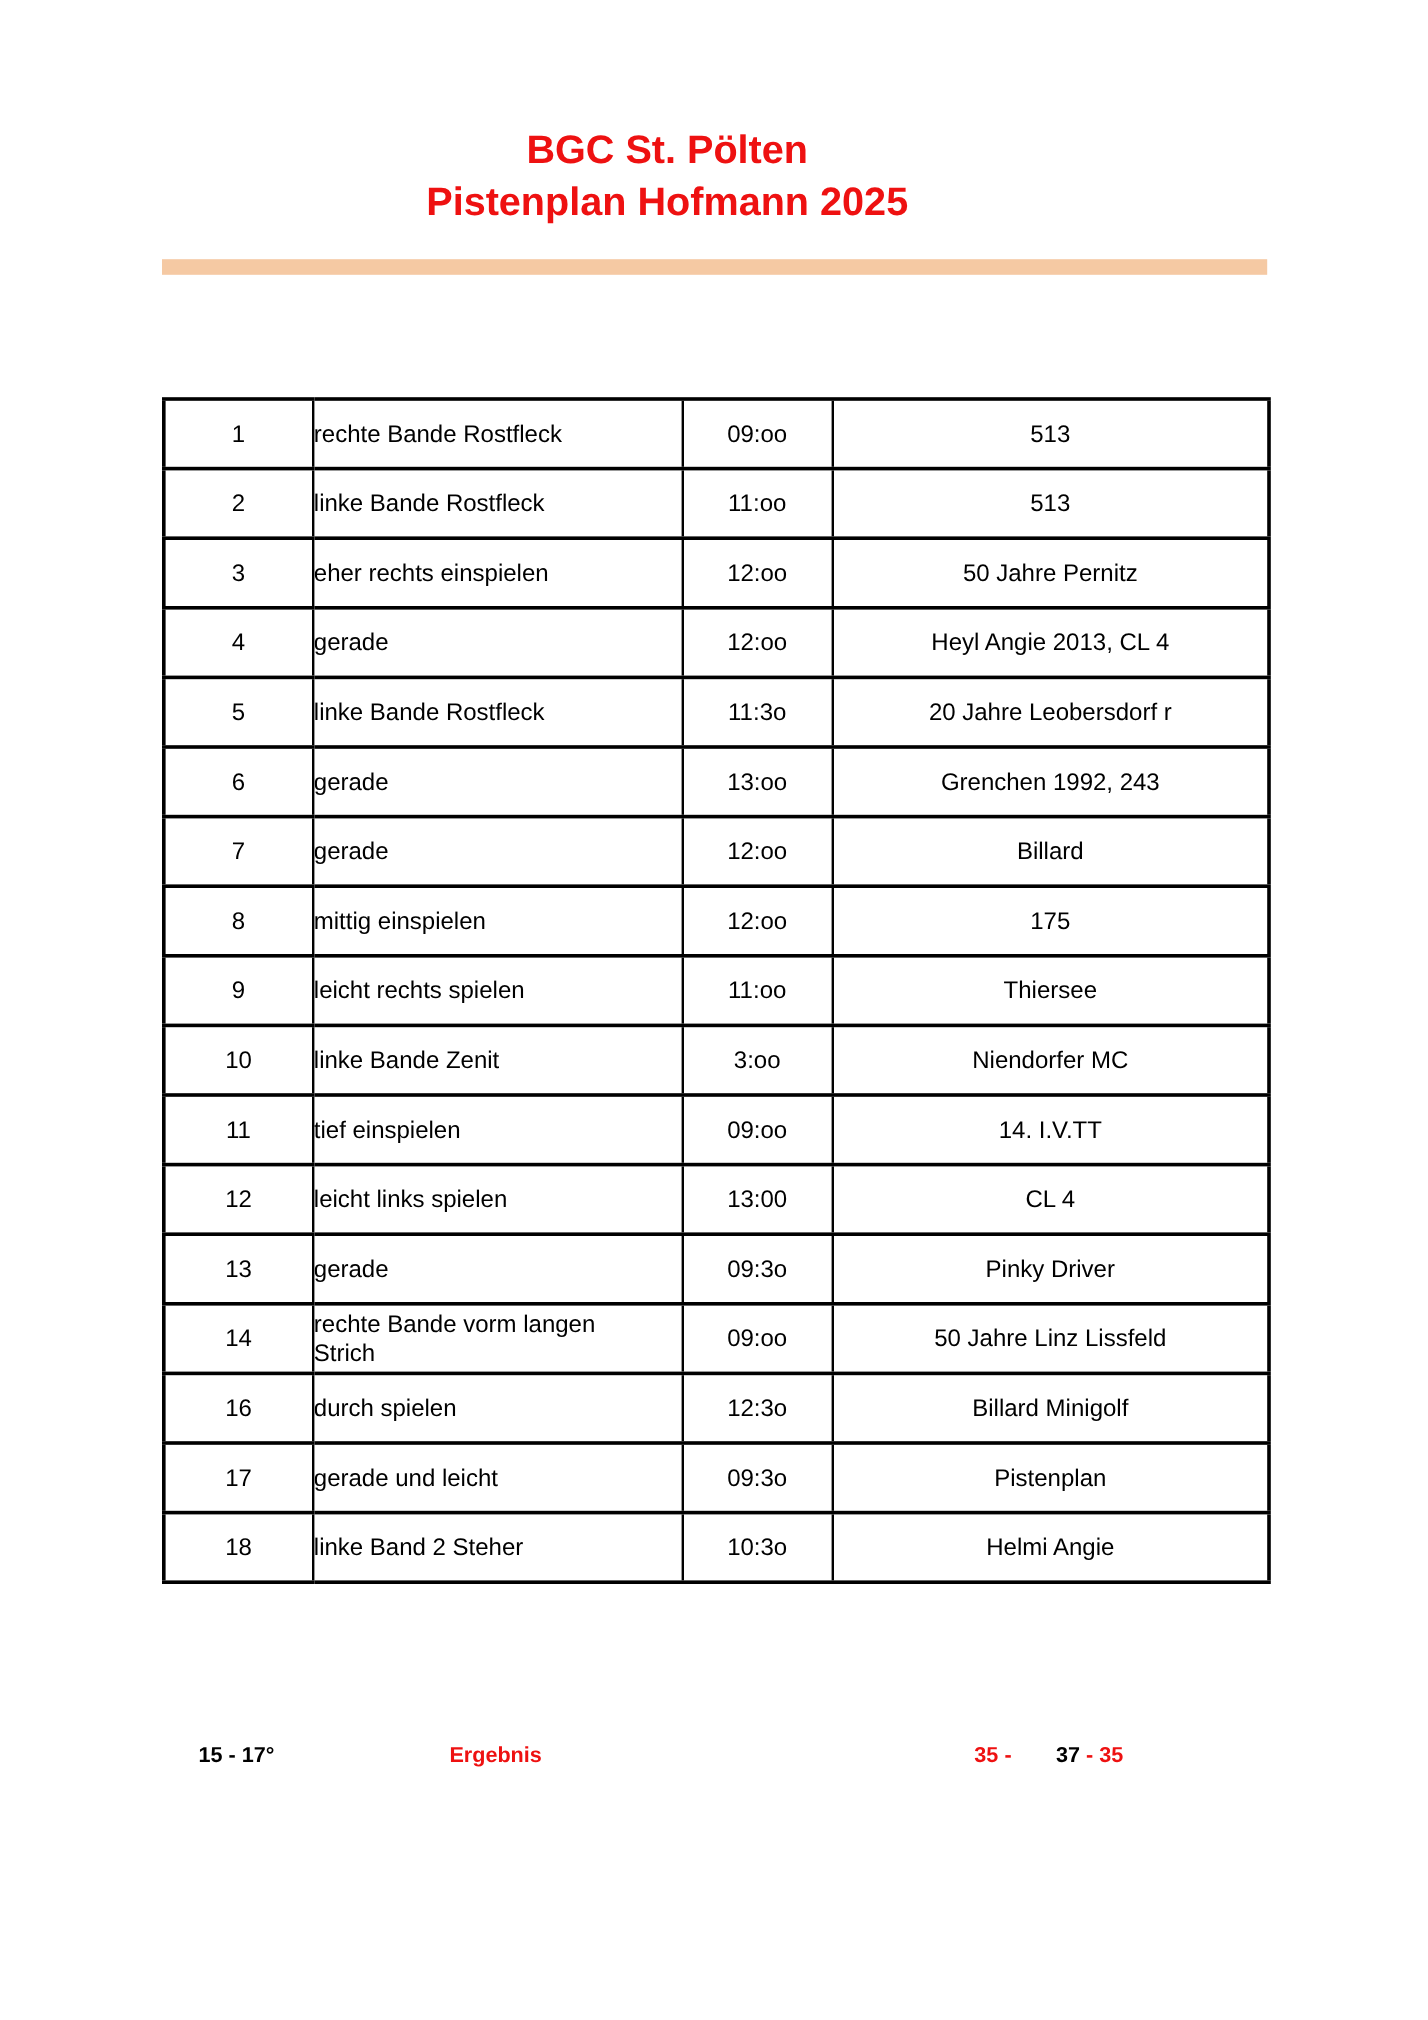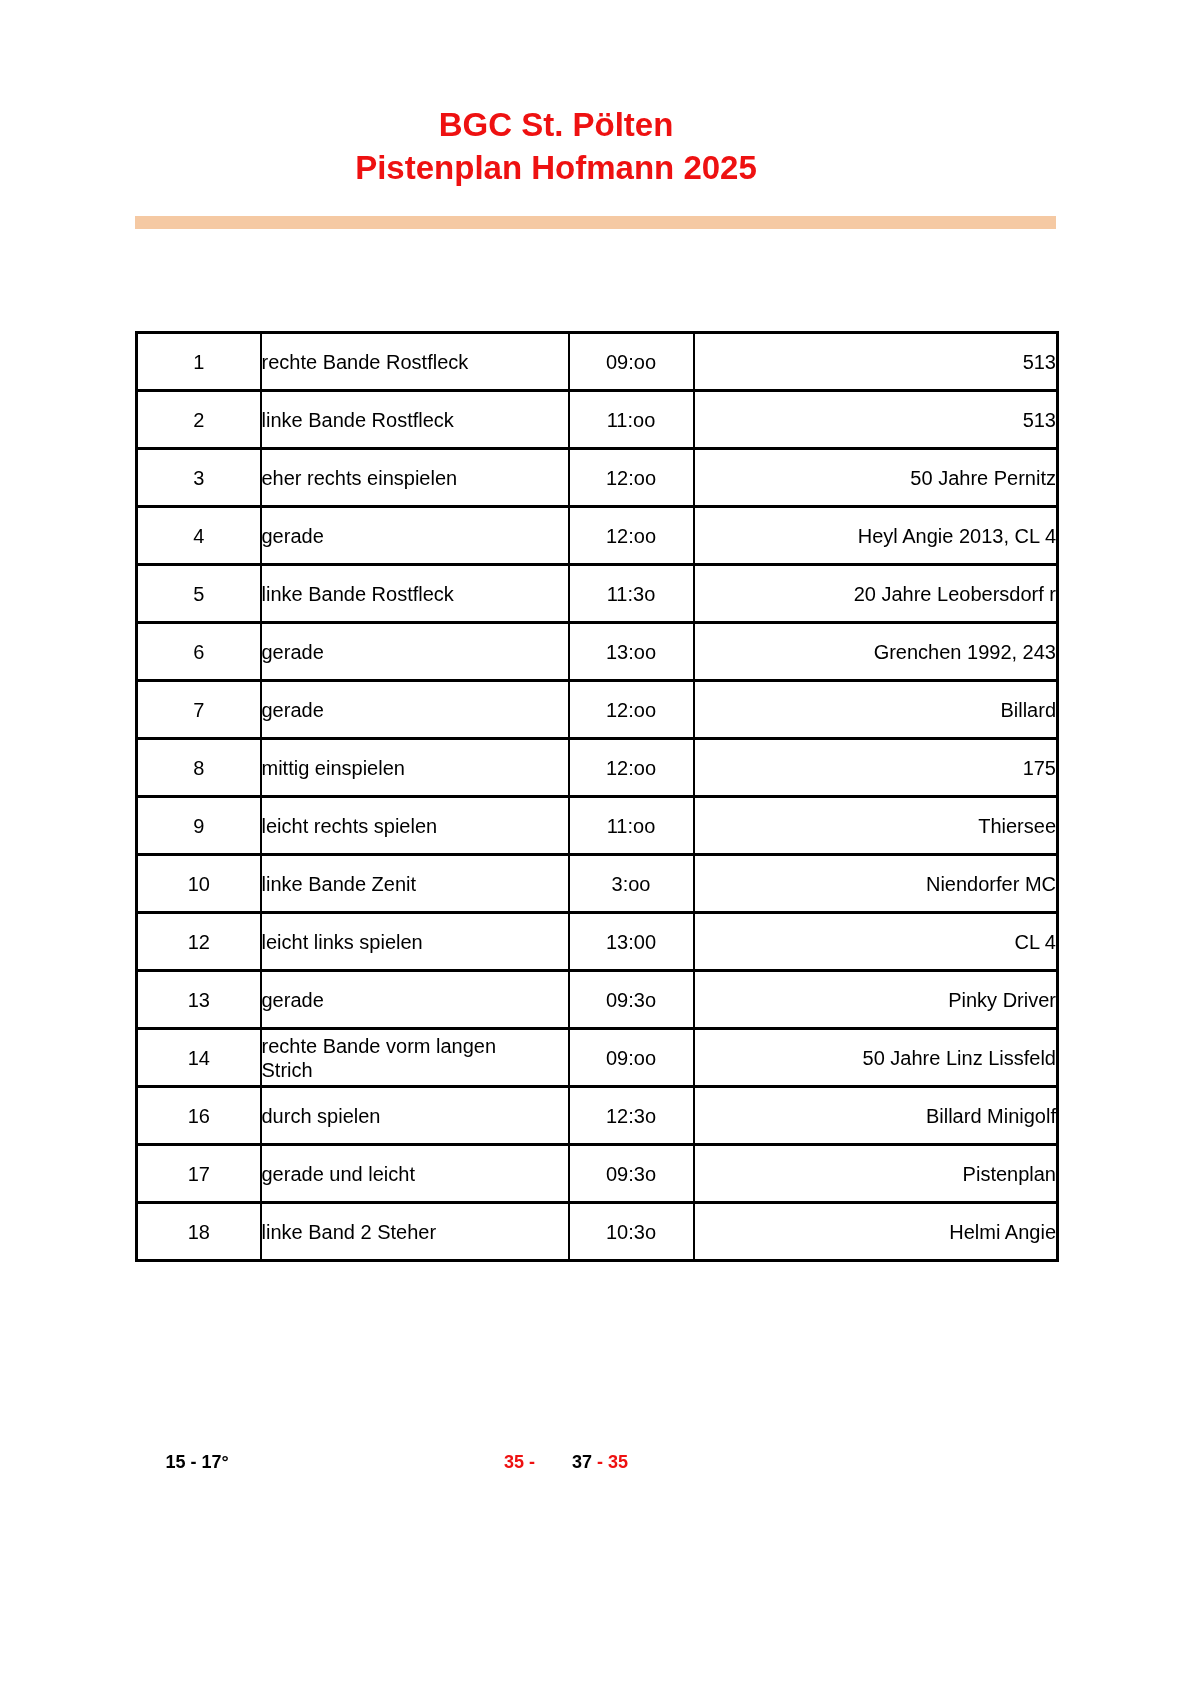--- a/index.html
+++ b/index.html
@@ -66,21 +66,21 @@
     font-size: 20px;
     line-height: 24px;
     height: 55px;
     vertical-align: middle;
     padding: 0;
     overflow: hidden;
   }
   td.bahn-col   { text-align: center; }
   td.ansp-col   { text-align: left; padding-left: 5px; white-space: pre-line; }
   td.aufl-col   { text-align: center; }
-  td.baelle-col { text-align: right; margin-top: 18px; }
+  td.baelle-col { text-align: center; margin-top: 18px; }
   .footer-row {
     position: absolute;
     left: 135px;
     top: 1446px;
     width: 921px;
     display: flex;
     font-size: 18px;
     font-weight: bold;
     line-height: 32px;
   }
@@ -167,20 +167,26 @@
       <td class="aufl-col">11:oo</td>
       <td class="baelle-col">Thiersee</td>
     </tr>
           <tr>
       <td class="bahn-col">10</td>
       <td class="ansp-col">linke Bande Zenit</td>
       <td class="aufl-col">3:oo</td>
       <td class="baelle-col">Niendorfer MC</td>
     </tr>
           <tr>
+      <td class="bahn-col">11</td>
+      <td class="ansp-col">tief einspielen</td>
+      <td class="aufl-col">09:oo</td>
+      <td class="baelle-col">14. I.V.TT</td>
+    </tr>
+          <tr>
       <td class="bahn-col">12</td>
       <td class="ansp-col">leicht links spielen</td>
       <td class="aufl-col">13:00</td>
       <td class="baelle-col">CL 4</td>
     </tr>
           <tr>
       <td class="bahn-col">13</td>
       <td class="ansp-col">gerade</td>
       <td class="aufl-col">09:3o</td>
       <td class="baelle-col">Pinky Driver</td>
@@ -209,17 +215,18 @@
       <td class="ansp-col">linke Band 2 Steher</td>
       <td class="aufl-col">10:3o</td>
       <td class="baelle-col">Helmi Angie</td>
     </tr>
         </tbody>
     </table>
   </div>
 
   <div class="footer-row">
     <div class="fc c1">15 - 17°</div>
+    <div class="fc c2 ergebnis" style="color: rgb(238, 17, 17);">Ergebnis</div>
     <div class="fc c3"></div>
     <div class="fc c4"><span style="color: rgb(238, 17, 17);">35</span><span style="color: rgb(238, 17, 17);"> - </span><span style="color: rgb(0, 0, 0); margin-left: 32px;">37</span><span style="color: rgb(238, 17, 17);"> - </span><span style="color: rgb(238, 17, 17);">35</span></div>
   </div>
 
 </div>
 
 </body></html>

